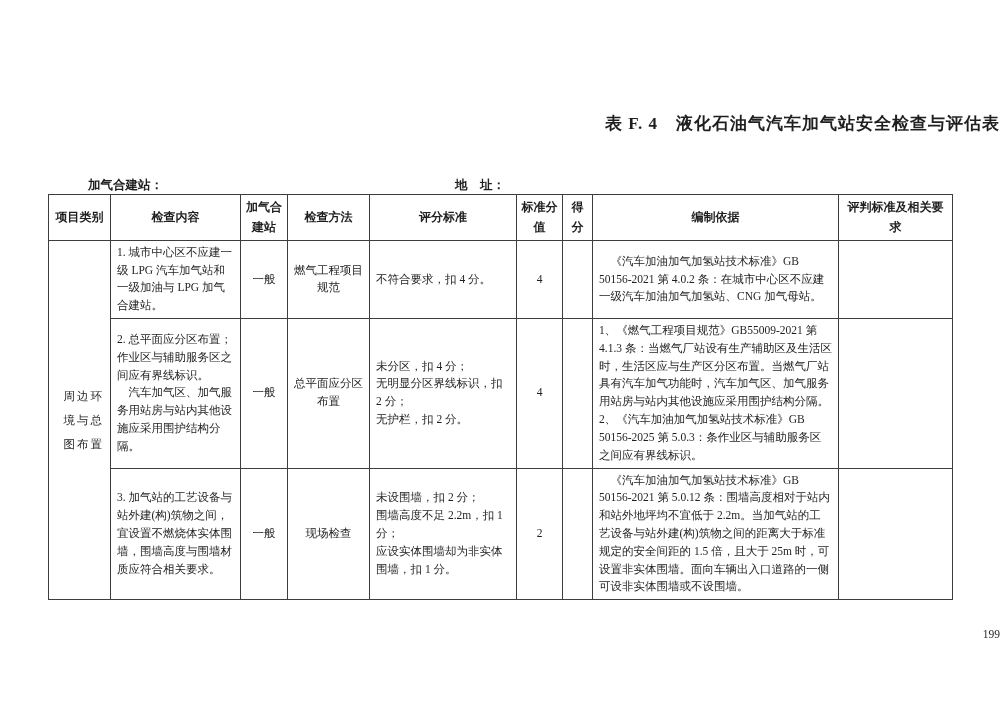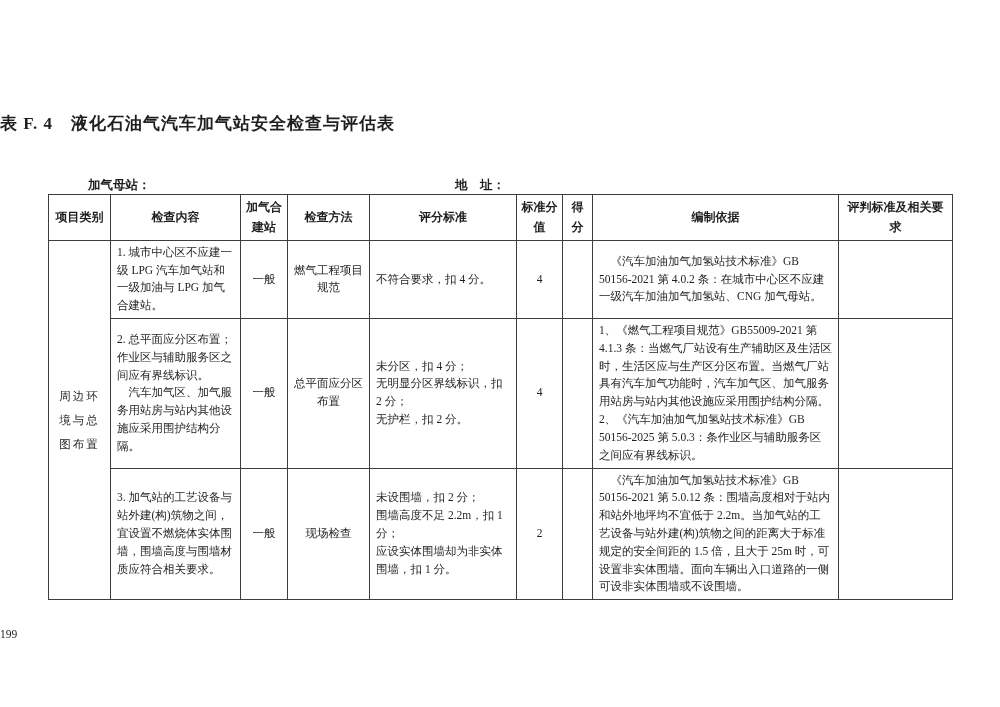--- a/index.html
+++ b/index.html
@@ -14,21 +14,21 @@
     background: #ffffff;
     font-family: "Liberation Serif", "DejaVu Serif", serif;
     color: #1f1f1f;
     overflow: hidden;
   }
   .doc-title {
     position: absolute;
     top: 112px;
     left: 0;
     width: 100%;
-    text-align: left;
+    text-align: right;
     font-size: 17px;
     font-weight: bold;
     letter-spacing: 1px;
     margin: 0;
   }
   .meta-row {
     position: absolute;
     top: 177px;
     left: 0;
     width: 100%;
@@ -63,43 +63,43 @@
     font-weight: bold;
     text-align: center;
     font-size: 12px;
     line-height: 1.7;
     padding: 2px 3px;
   }
   td.center { text-align: center; }
   td.lefty  { text-align: left; }
   .pre { white-space: pre-line; }
   .cat-cell {
-    text-align: center;
+    text-align: right;
     letter-spacing: 2px;
     line-height: 2.1;
     padding: 2px 6px;
   }
   .page-number {
     position: absolute;
     top: 628px;
     left: 0;
     width: 100%;
-    text-align: left;
+    text-align: right;
     font-size: 11.5px;
   }
 </style>
 </head>
 <body>
 
 <div class="page">
 
   <h1 class="doc-title">表 F. 4　液化石油气汽车加气站安全检查与评估表</h1>
 
   <div class="meta-row">
-    <span class="company-label">加气母站：</span>
+    <span class="company-label">加气合建站：</span>
     <span class="address-label">地　址：</span>
   </div>
 
   <div class="table-wrap">
     <table class="inspection">
       <colgroup>
         <col style="width:62px">
           <col style="width:130px">
           <col style="width:47px">
         <col style="width:82px">

